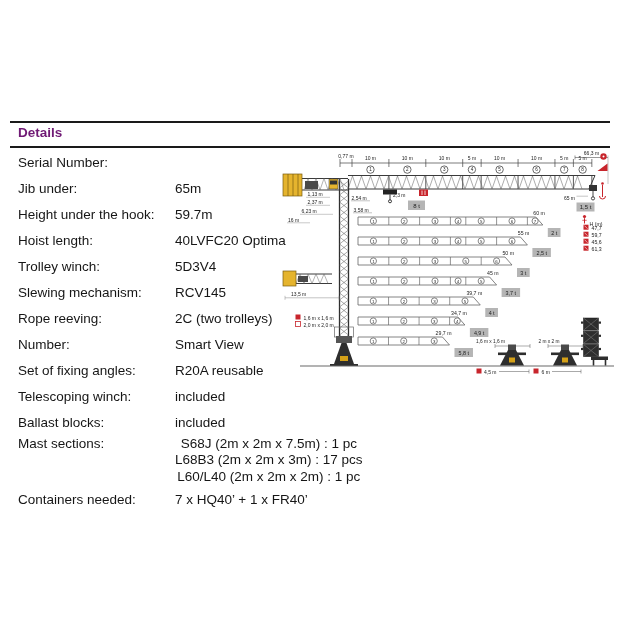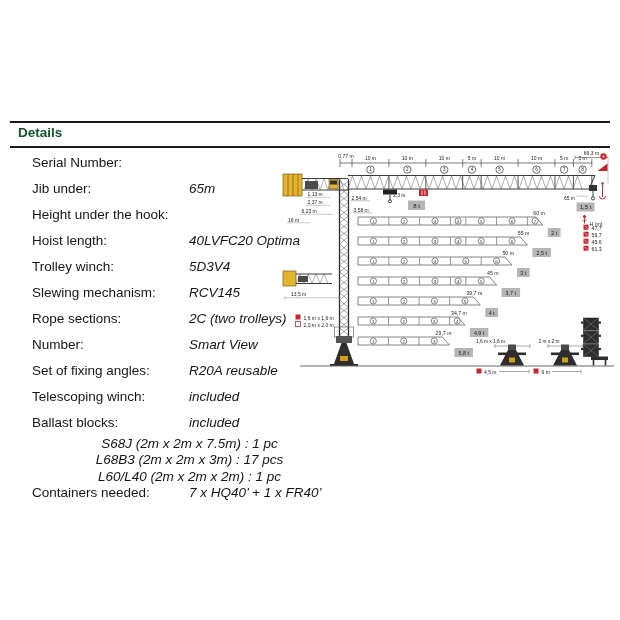--- a/index.html
+++ b/index.html
@@ -3,28 +3,28 @@
 <meta charset="utf-8">
 <style>
   html,body{margin:0;padding:0;}
   body{
     width:620px;height:620px;background:#ffffff;position:relative;
     font-family:"Liberation Sans", sans-serif;color:#161616;overflow:hidden;
   }
   .rule{position:absolute;left:10px;width:600px;height:2px;background:#1a1a1a;}
   #rule-top{top:121px;}
   #rule-mid{top:146px;}
-  #details-heading{position:absolute;left:18px;top:125px;font-size:13.5px;font-weight:bold;color:#14532d;}
-  #details-table{position:absolute;left:32px;top:150px;width:315px;font-size:13.5px;}
+  #details-heading{position:absolute;left:18px;top:125px;font-size:13.5px;font-weight:bold;color:#701a75;}
+  #details-table{position:absolute;left:18px;top:150px;width:315px;font-size:13.5px;}
   .drow{display:flex;align-items:flex-start;line-height:26px;min-height:26px;}
   .dlabel{width:157px;flex:none;}
-  .dvalue{flex:1;white-space:nowrap;font-style:italic;}
+  .dvalue{flex:1;white-space:nowrap;}
   .drow.multi{line-height:16.4px;min-height:49px;}
   .drow.multi .dvalue span{display:block;text-align:center;}
-  .drow.last{line-height:16.4px;min-height:17px;}
+  .drow.last{line-height:16.4px;min-height:17px;margin-top:7px;}
   #crane-svg{position:absolute;left:280px;top:145px;width:340px;height:235px;}
   #crane-svg text{font-family:"Liberation Sans", sans-serif;fill:#1c1c1c;}
   .dimtext{font-size:5px;}
   .graybox-text{font-size:6px;}
 </style>
 </head>
 <body>
 
 <div class="rule" id="rule-top"></div>
 <div id="details-heading">Details</div>
@@ -34,54 +34,56 @@
   <div class="drow">
     <div class="dlabel">Serial Number:</div>
     <div class="dvalue"></div>
   </div>
   <div class="drow">
     <div class="dlabel">Jib under:</div>
     <div class="dvalue">65m</div>
   </div>
   <div class="drow">
     <div class="dlabel">Height under the hook:</div>
+    <div class="dvalue">59.7m</div>
   </div>
   <div class="drow">
     <div class="dlabel">Hoist length:</div>
     <div class="dvalue">40LVFC20 Optima</div>
   </div>
   <div class="drow">
     <div class="dlabel">Trolley winch:</div>
     <div class="dvalue">5D3V4</div>
   </div>
   <div class="drow">
     <div class="dlabel">Slewing mechanism:</div>
     <div class="dvalue">RCV145</div>
   </div>
   <div class="drow">
-    <div class="dlabel">Rope sections:</div>
+    <div class="dlabel">Rope reeving:</div>
     <div class="dvalue">2C (two trolleys)</div>
   </div>
   <div class="drow">
     <div class="dlabel">Number:</div>
     <div class="dvalue">Smart View</div>
   </div>
   <div class="drow">
     <div class="dlabel">Set of fixing angles:</div>
     <div class="dvalue">R20A reusable</div>
   </div>
   <div class="drow">
     <div class="dlabel">Telescoping winch:</div>
     <div class="dvalue">included</div>
   </div>
   <div class="drow">
     <div class="dlabel">Ballast blocks:</div>
     <div class="dvalue">included</div>
   </div>
   <div class="drow multi">
+    <div class="dlabel">Mast sections:</div>
     <div class="dvalue">
       <span>S68J (2m x 2m x 7.5m) : 1 pc</span>
       <span>L68B3 (2m x 2m x 3m) : 17 pcs</span>
       <span>L60/L40 (2m x 2m x 2m) : 1 pc</span>
     </div>
   </div>
   <div class="drow last">
     <div class="dlabel">Containers needed:</div>
     <div class="dvalue">7 x HQ40’ + 1 x FR40’</div>
   </div>

